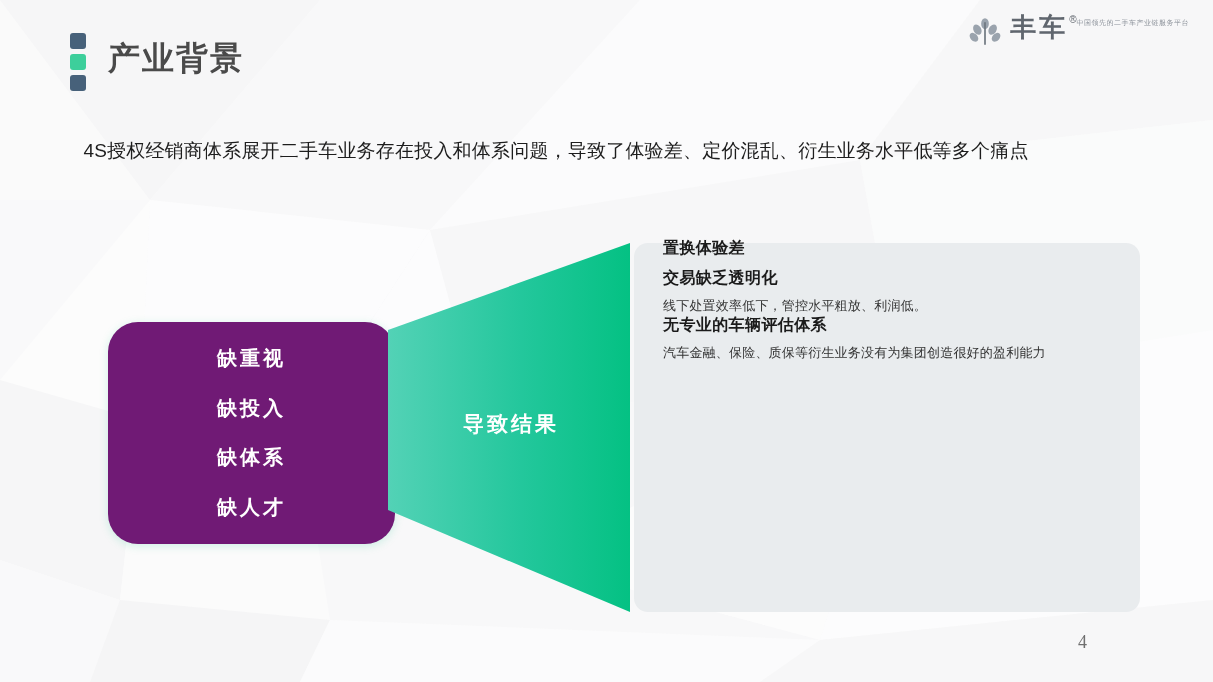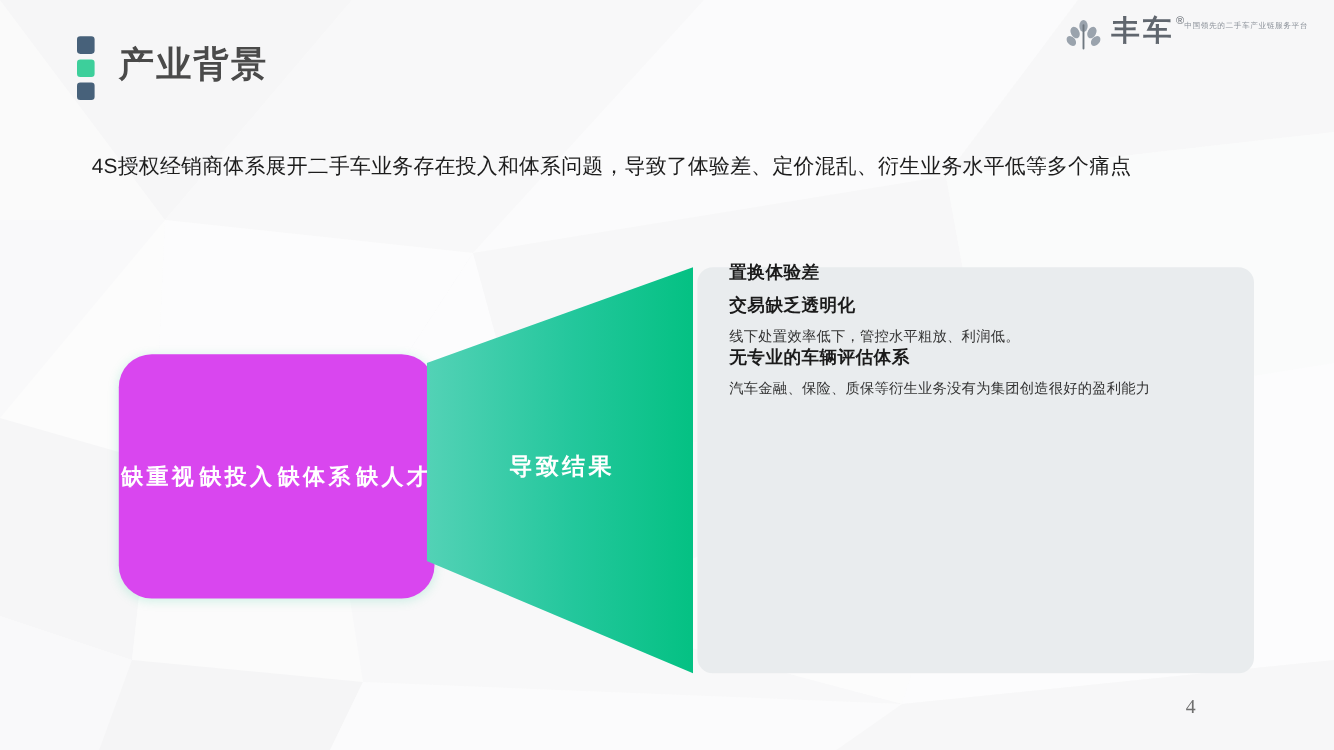--- a/index.html
+++ b/index.html
@@ -101,23 +101,23 @@
     color: #1d1d1d;
     letter-spacing: 0.2px;
   }
 
   
   #lack-card {
     position: absolute;
     left: 108px; top: 322px;
     width: 287px; height: 222px;
     border-radius: 30px;
-    background: #d946ef;
-    display: flex;
-    flex-direction: row;
+    background: #701a75;
+    display: flex;
+    flex-direction: column;
     justify-content: space-evenly;
     align-items: center;
     box-shadow: 0 2px 10px rgba(4,193,131,0.18);
   }
   .lack-item {
     color: #ffffff;
     font-size: 20px;
     font-weight: bold;
     letter-spacing: 3px;
     text-align: center;

